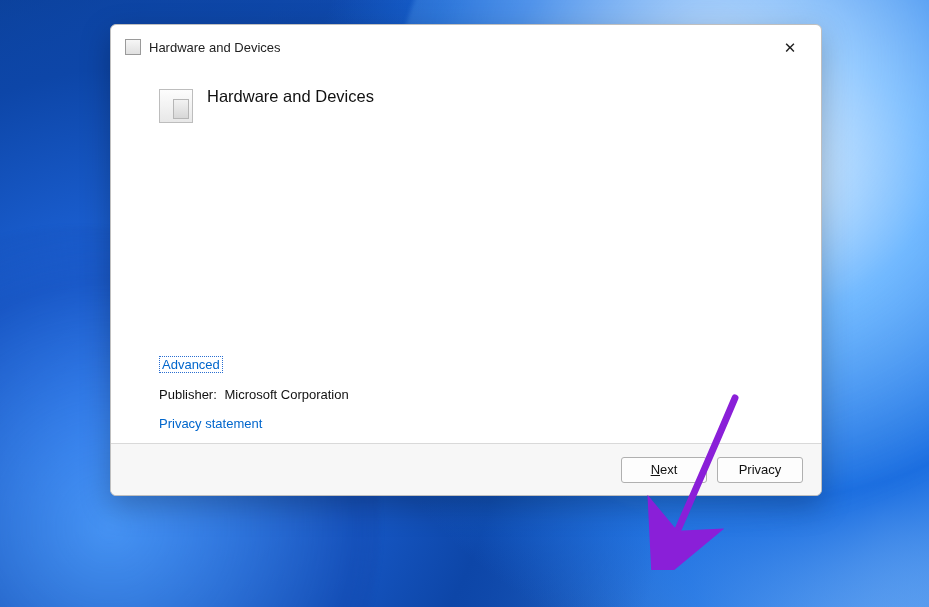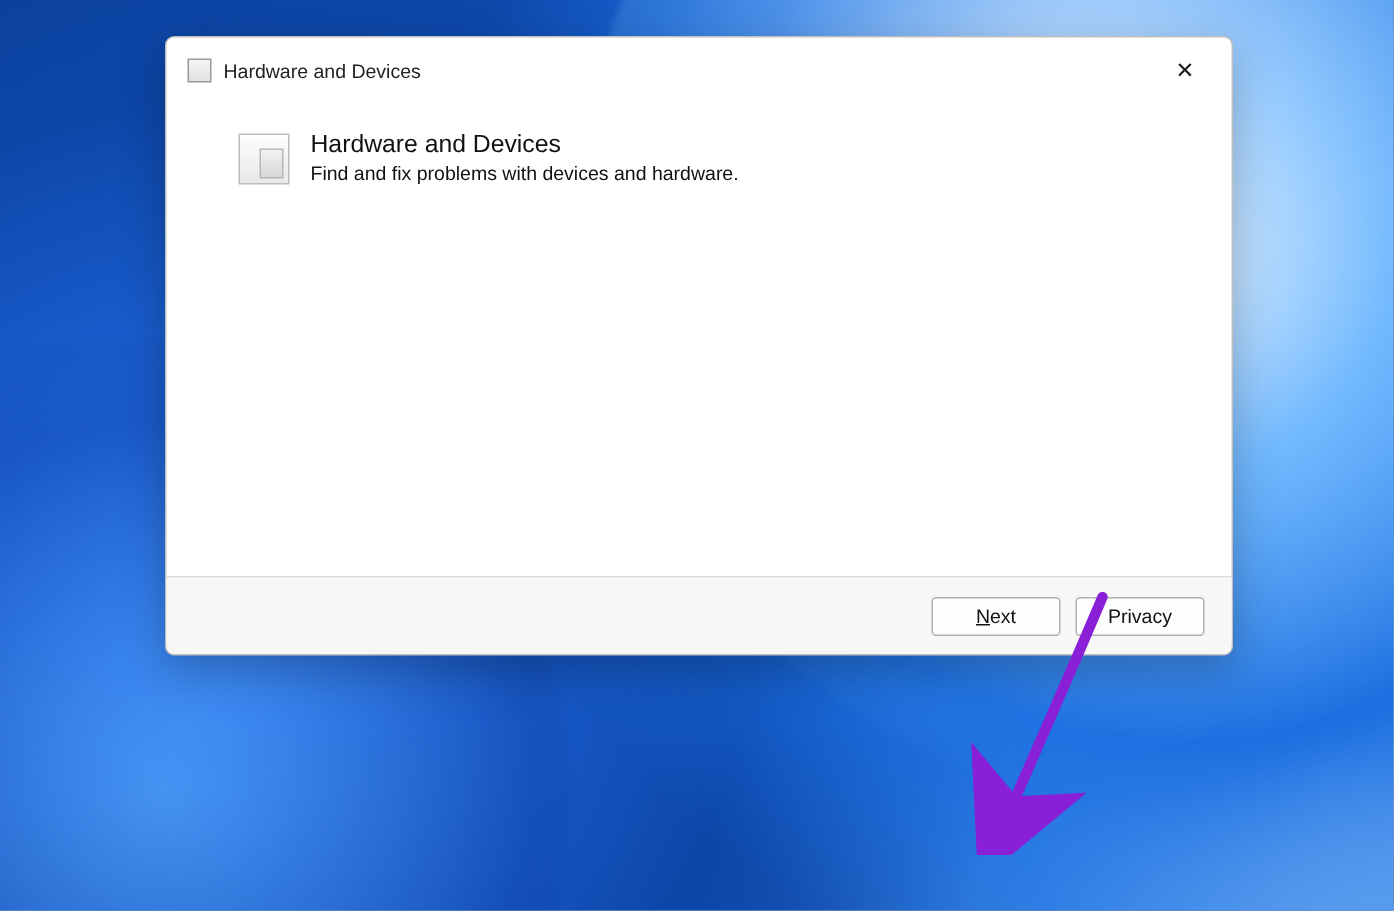--- a/index.html
+++ b/index.html
@@ -39,21 +39,21 @@
     left: -220px; bottom: -220px;
     background: radial-gradient(circle at 55% 50%, rgba(100,180,255,0.55), rgba(20,70,170,0.35) 55%, transparent 75%);
     filter: blur(2px);
   }
 
   .dialog {
     position: absolute;
     left: 110px;
     top: 24px;
     width: 712px;
-    height: 413px;
+    height: 472px;
     background: #fff;
     border: 1px solid #bfbfbf;
     border-radius: 6px;
     display: flex;
     flex-direction: column;
     box-shadow: 0 10px 30px rgba(0,0,0,0.25);
   }
 
   .titlebar {
     height: 44px;
@@ -193,24 +193,31 @@
       <span class="close-x">✕</span>
     </div>
   </div>
 
   <div class="content">
 
     <div class="item-row">
       <div class="item-icon"></div>
       <div>
         <div class="item-title">Hardware and Devices</div>
-        <div class="item-desc">Find and fix problems with devices and hardware.</div>
       </div>
     </div>
 
+    <div class="bottom-links">
+      <span class="link advanced-link">Advanced</span>
+      <div class="pub-row">
+        <span>Publisher:</span>
+        <span class="pub-val">Microsoft Corporation</span>
+      </div>
+      <span class="link">Privacy statement</span>
+    </div>
   </div>
 
   <div class="button-bar">
     <button class="btn">
       <span><span class="mnemonic">N</span><span>ext</span></span>
     </button>
     <button class="btn">Privacy</button>
   </div>
 
 </div>

